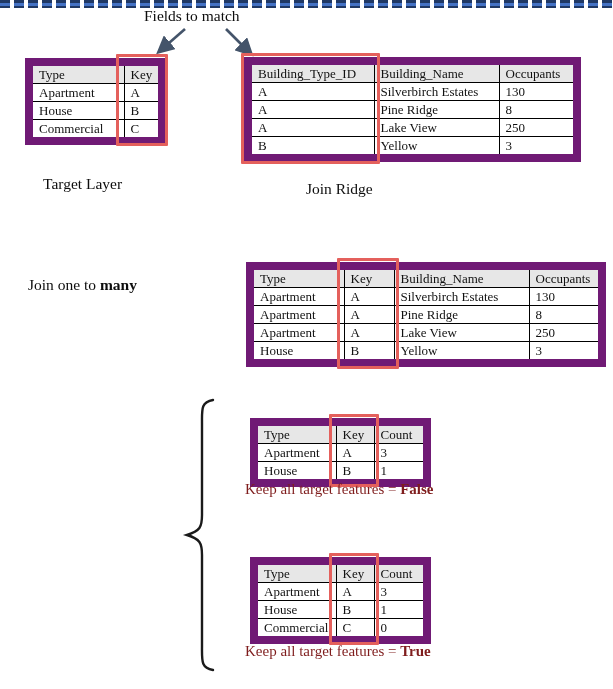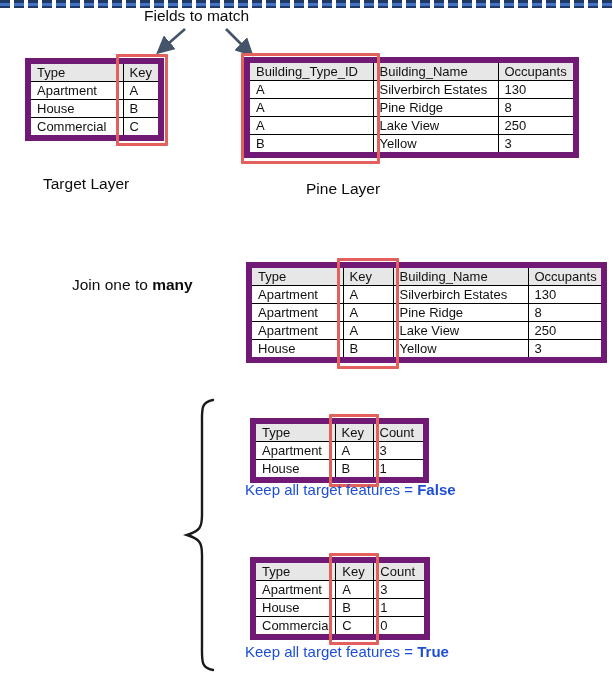--- a/index.html
+++ b/index.html
@@ -1,26 +1,26 @@
 <!DOCTYPE html>
 <html><head>
 <meta charset="utf-8">
 <style>
   html,body { margin:0; padding:0; background:#fff; }
   #canvas {
     position:relative; width:613px; height:689px; background:#ffffff;
-    font-family:Liberation Sans, sans-serif; color:#111; overflow:hidden;
+    font-family:Liberation Serif, serif; color:#111; overflow:hidden;
   }
   .abs { position:absolute; }
   .lbl { font-size:15.5px; white-space:nowrap; color:#0d0d0d; }
-  .caption { font-size:15px; white-space:nowrap; color:#1d4ed8; }
+  .caption { font-size:15px; white-space:nowrap; color:#7f1d1d; }
   .b { font-weight:bold; }
 
   
-  .tbl-wrap table { border-collapse:collapse; border:6px solid #701a75; table-layout:fixed; }
+  .tbl-wrap table { border-collapse:collapse; border:8px solid #701a75; table-layout:fixed; }
   .tbl-wrap th, .tbl-wrap td {
     border:1px solid #000; height:17px; line-height:17px;
     font-size:13px; font-weight:normal; text-align:left;
     padding:0 4px 0 6px; white-space:nowrap; overflow:hidden;
   }
   .tbl-wrap th { background:#e7e7e7; }
 
   
   .hl {
     position:absolute; border:3px solid #e4605c; border-radius:1px;
@@ -118,25 +118,25 @@
             <td>B</td>
             <td>Yellow</td>
             <td>3</td>
           </tr>
         </tbody>
       </table>
     </div>
   <div class="hl" style="left:241px; top:53px; width:133px; height:105px;"></div>
 
   <div class="abs lbl" style="left:28px; top:175px;margin-left:15px;">Target Layer</div>
-  <div class="abs lbl" style="left:306px; top:180px;">Pine Layer</div>
+  <div class="abs lbl" style="left:306px; top:180px;">Join Ridge</div>
 
   <div class="divider"></div>
 
-  <div class="abs lbl" style="left:28px; top:276px;margin-left:44px;">
+  <div class="abs lbl" style="left:28px; top:276px;">
     <span>Join one to </span><span class="b">many</span>
   </div>
 
   <div class="abs tbl-wrap" style="left:246px; top:262px;">
       <table>
         <colgroup>
           <col style="width: 94px;">
           <col style="width: 50px;">
           <col style="width: 135px;">
           <col style="width: 73px;">

